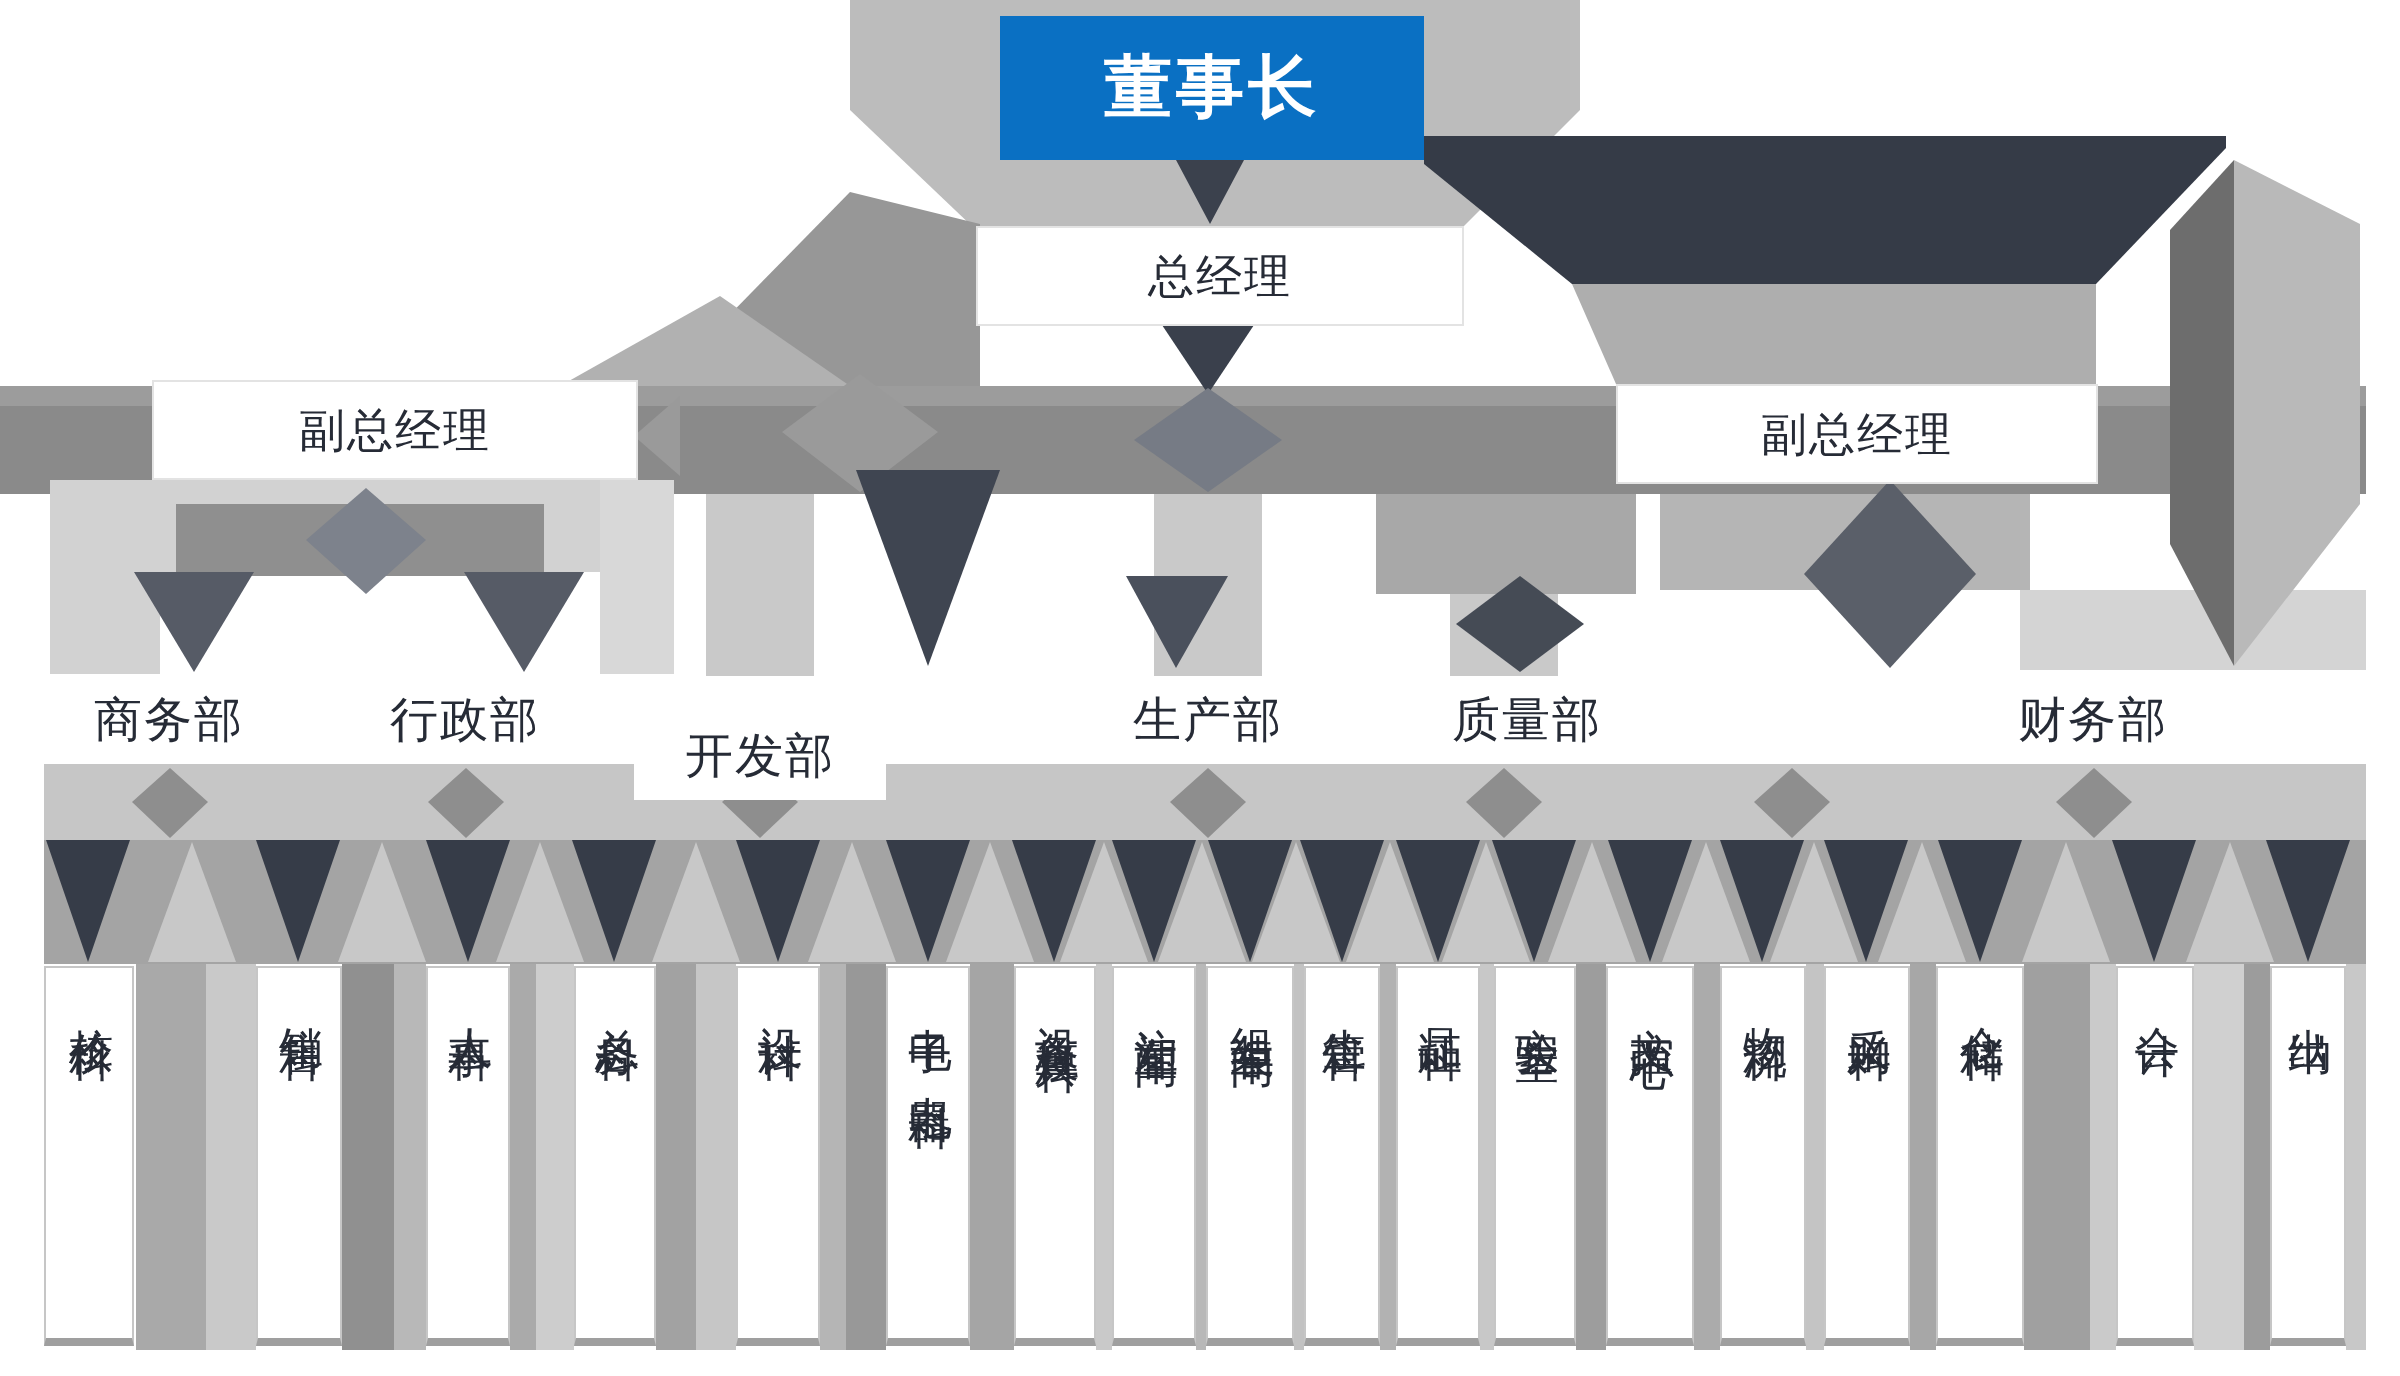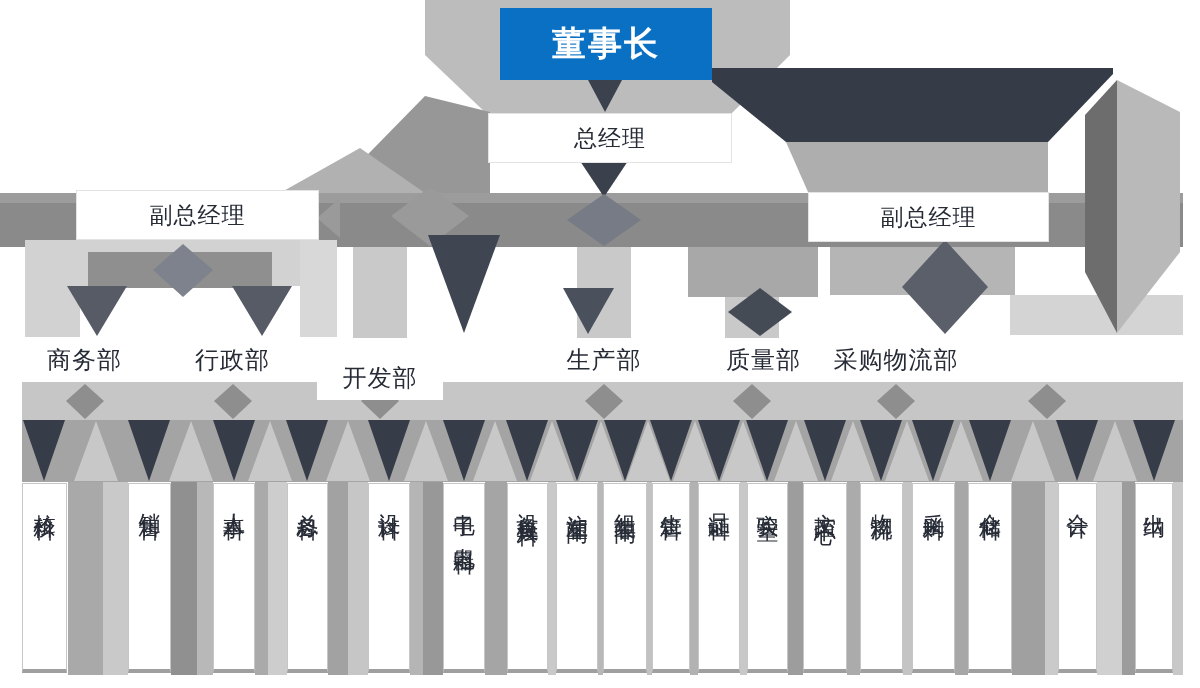--- a/index.html
+++ b/index.html
@@ -151,21 +151,21 @@
   <div class="hbox mgr" style="left:488px;top:113px;width:242px;height:48px;">总经理</div>
 
   <div class="hbox mgr" style="left:76px;top:190px;width:241px;height:48px;">副总经理</div>
   <div class="hbox mgr" style="left:808px;top:192px;width:239px;height:48px;">副总经理</div>
 
   <div class="hbox dept" style="left:22px;top:338px;width:125px;height:44px;">商务部</div>
   <div class="hbox dept" style="left:168px;top:338px;width:129px;height:44px;">行政部</div>
   <div class="hbox dept" style="left:317px;top:356px;width:126px;height:44px;">开发部</div>
   <div class="hbox dept" style="left:535px;top:338px;width:138px;height:44px;">生产部</div>
   <div class="hbox dept" style="left:700px;top:338px;width:127px;height:44px;">质量部</div>
-  <div class="hbox dept" style="left:835px;top:338px;width:122px;height:44px;">采购物流部</div>
+  <div class="hbox dept" style="left:983px;top:338px;width:127px;height:44px;">财务部</div>
 
   <div class="vcol" style="left:22px;top:483px;width:45px;height:190px;">核价科</div>
   <div class="vcol" style="left:128px;top:483px;width:43px;height:190px;">销售科</div>
   <div class="vcol" style="left:213px;top:483px;width:42px;height:190px;">人事科</div>
   <div class="vcol" style="left:287px;top:483px;width:41px;height:190px;">总务科</div>
   <div class="vcol" style="left:368px;top:483px;width:42px;height:190px;">设计科</div>
   <div class="vcol" style="left:443px;top:483px;width:42px;height:190px;">电子 电器科</div>
   <div class="vcol" style="left:507px;top:483px;width:41px;height:190px;">设备模具科</div>
   <div class="vcol" style="left:556px;top:483px;width:42px;height:190px;">注塑车间</div>
   <div class="vcol" style="left:603px;top:483px;width:44px;height:190px;">组装车间</div>

